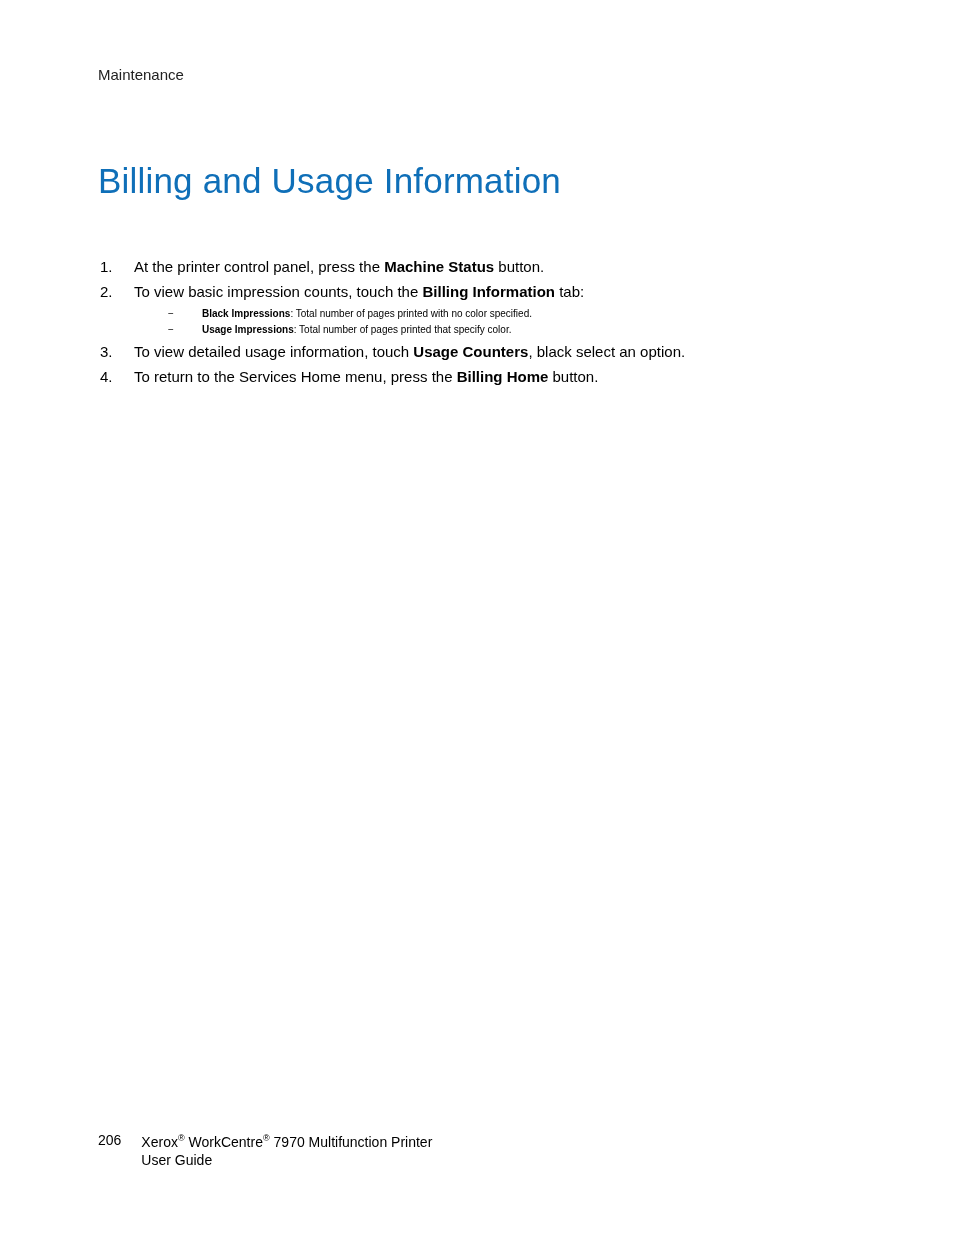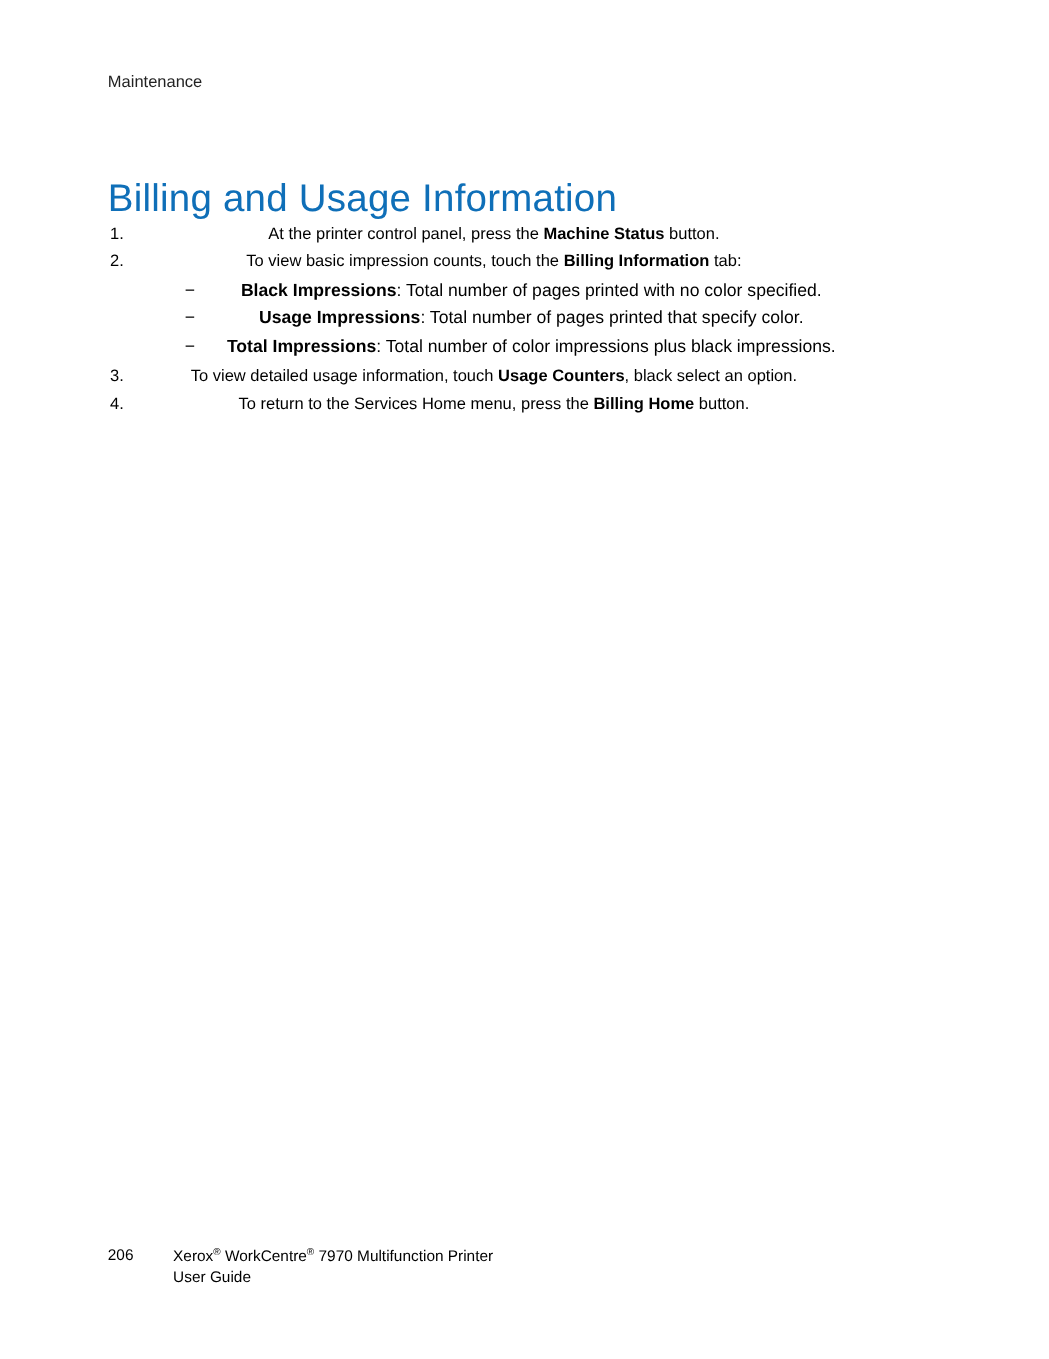--- a/index.html
+++ b/index.html
@@ -1,29 +1,29 @@
 <!DOCTYPE html>
 <html><head>
 <meta charset="utf-8">
 <style>
   * { box-sizing: border-box; margin: 0; padding: 0; }
   html, body { width: 954px; height: 1235px; background: #fff; font-family: "Segoe UI", Arial, sans-serif; color: #000; }
   .page { position: relative; width: 862px; height: 1235px; padding: 66px 98px 0 98px; }
   .header-label { font-size: 15px; color: #222; margin-bottom: 78px; }
-  .title { font-size: 35px; font-weight: 400; color: #0f6fb8; letter-spacing: 0.2px; }
+  .title { font-size: 35px; font-weight: 400; color: #0f6fb8; margin-bottom: 54px; letter-spacing: 0.2px; }
   .intro { font-size: 15px; line-height: 1.45; margin-bottom: 18px; }
   .lead { font-size: 15px; line-height: 1.45; margin-bottom: 6px; }
   ol.steps { list-style: none; counter-reset: step; padding-left: 0; }
-  ol.steps > li { counter-increment: step; position: relative; padding-left: 36px; font-size: 15px; line-height: 1.55; margin-bottom: 2px; text-align: center; }
+  ol.steps > li { counter-increment: step; position: relative; padding-left: 36px; font-size: 15px; line-height: 1.55; margin-bottom: 2px; }
   ol.steps > li::before { content: counter(step) "."; position: absolute; left: 2px; top: 0; }
   ul.sub { list-style: none; padding-left: 34px; margin-top: 2px; }
-  ul.sub > li { position: relative; padding-left: 34px; font-size: 16px; line-height: 1.6; }
+  ul.sub > li { position: relative; padding-left: 34px; font-size: 10px; line-height: 1.6; }
   ul.sub > li::before { content: "\2212"; position: absolute; left: 0; top: 0; }
   b { font-weight: 700; }
-  .footer { position: absolute; left: 98px; bottom: 65px; display: flex; align-items: flex-start; gap: 36px; font-size: 14px; }
+  .footer { position: absolute; left: 98px; bottom: 65px; display: flex; align-items: flex-start; gap: 20px; font-size: 14px; }
   .footer .pnum { font-weight: 400; }
   .footer .fline { line-height: 1.35; }
   sup { font-size: 0.65em; vertical-align: super; }
 </style>
 </head>
 <body>
 
 <div class="page">
   <div class="header-label">Maintenance</div>
 
@@ -37,23 +37,20 @@
     </li>
     <li>
       <span>To view basic impression counts, touch the </span><b>Billing Information</b><span> tab:</span>
       <ul class="sub">
         <li>
           <b>Black Impressions</b><span>: Total number of pages printed with no color specified.</span>
         </li>
         <li>
           <b>Usage Impressions</b><span>: Total number of pages printed that specify color.</span>
         </li>
-        <li>
-          <b>Total Impressions</b><span>: Total number of color impressions plus black impressions.</span>
-        </li>
       </ul>
     </li>
     <li>
       <span>To view detailed usage information, touch </span><b>Usage Counters</b><span>, black select an option.</span>
     </li>
     <li>
       <span>To return to the Services Home menu, press the </span><b>Billing Home</b><span> button.</span>
     </li>
   </ol>
 

